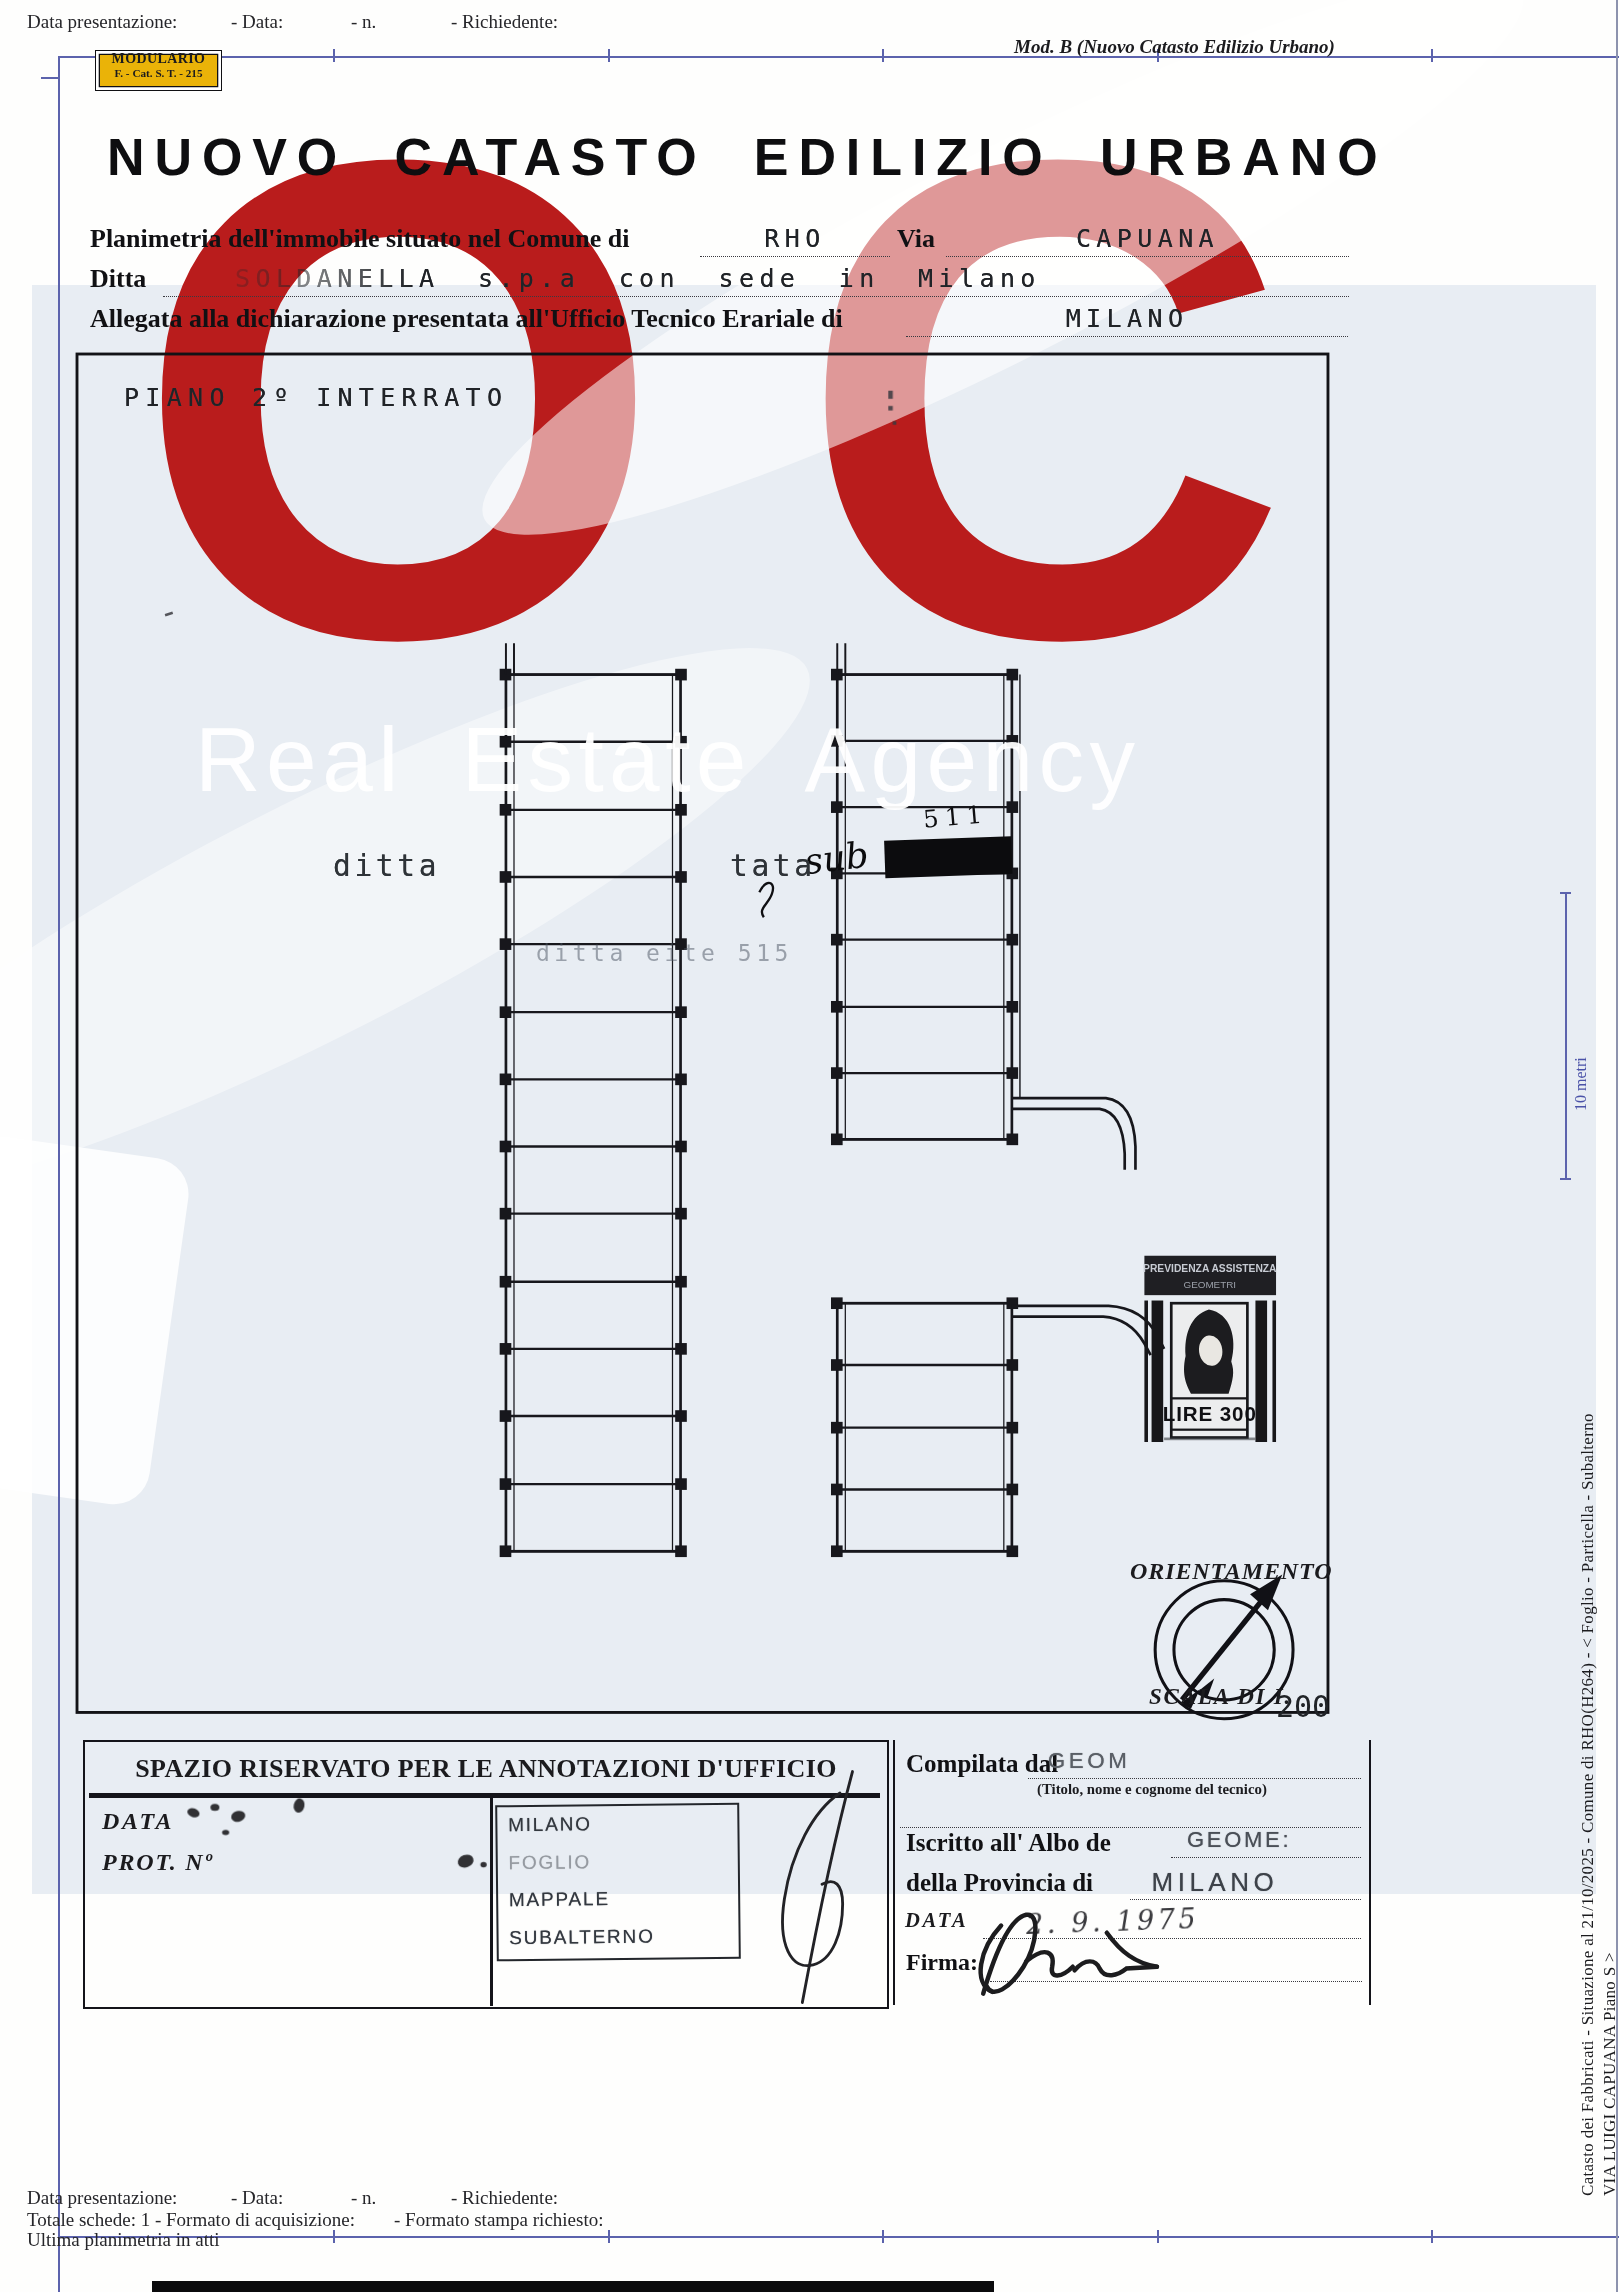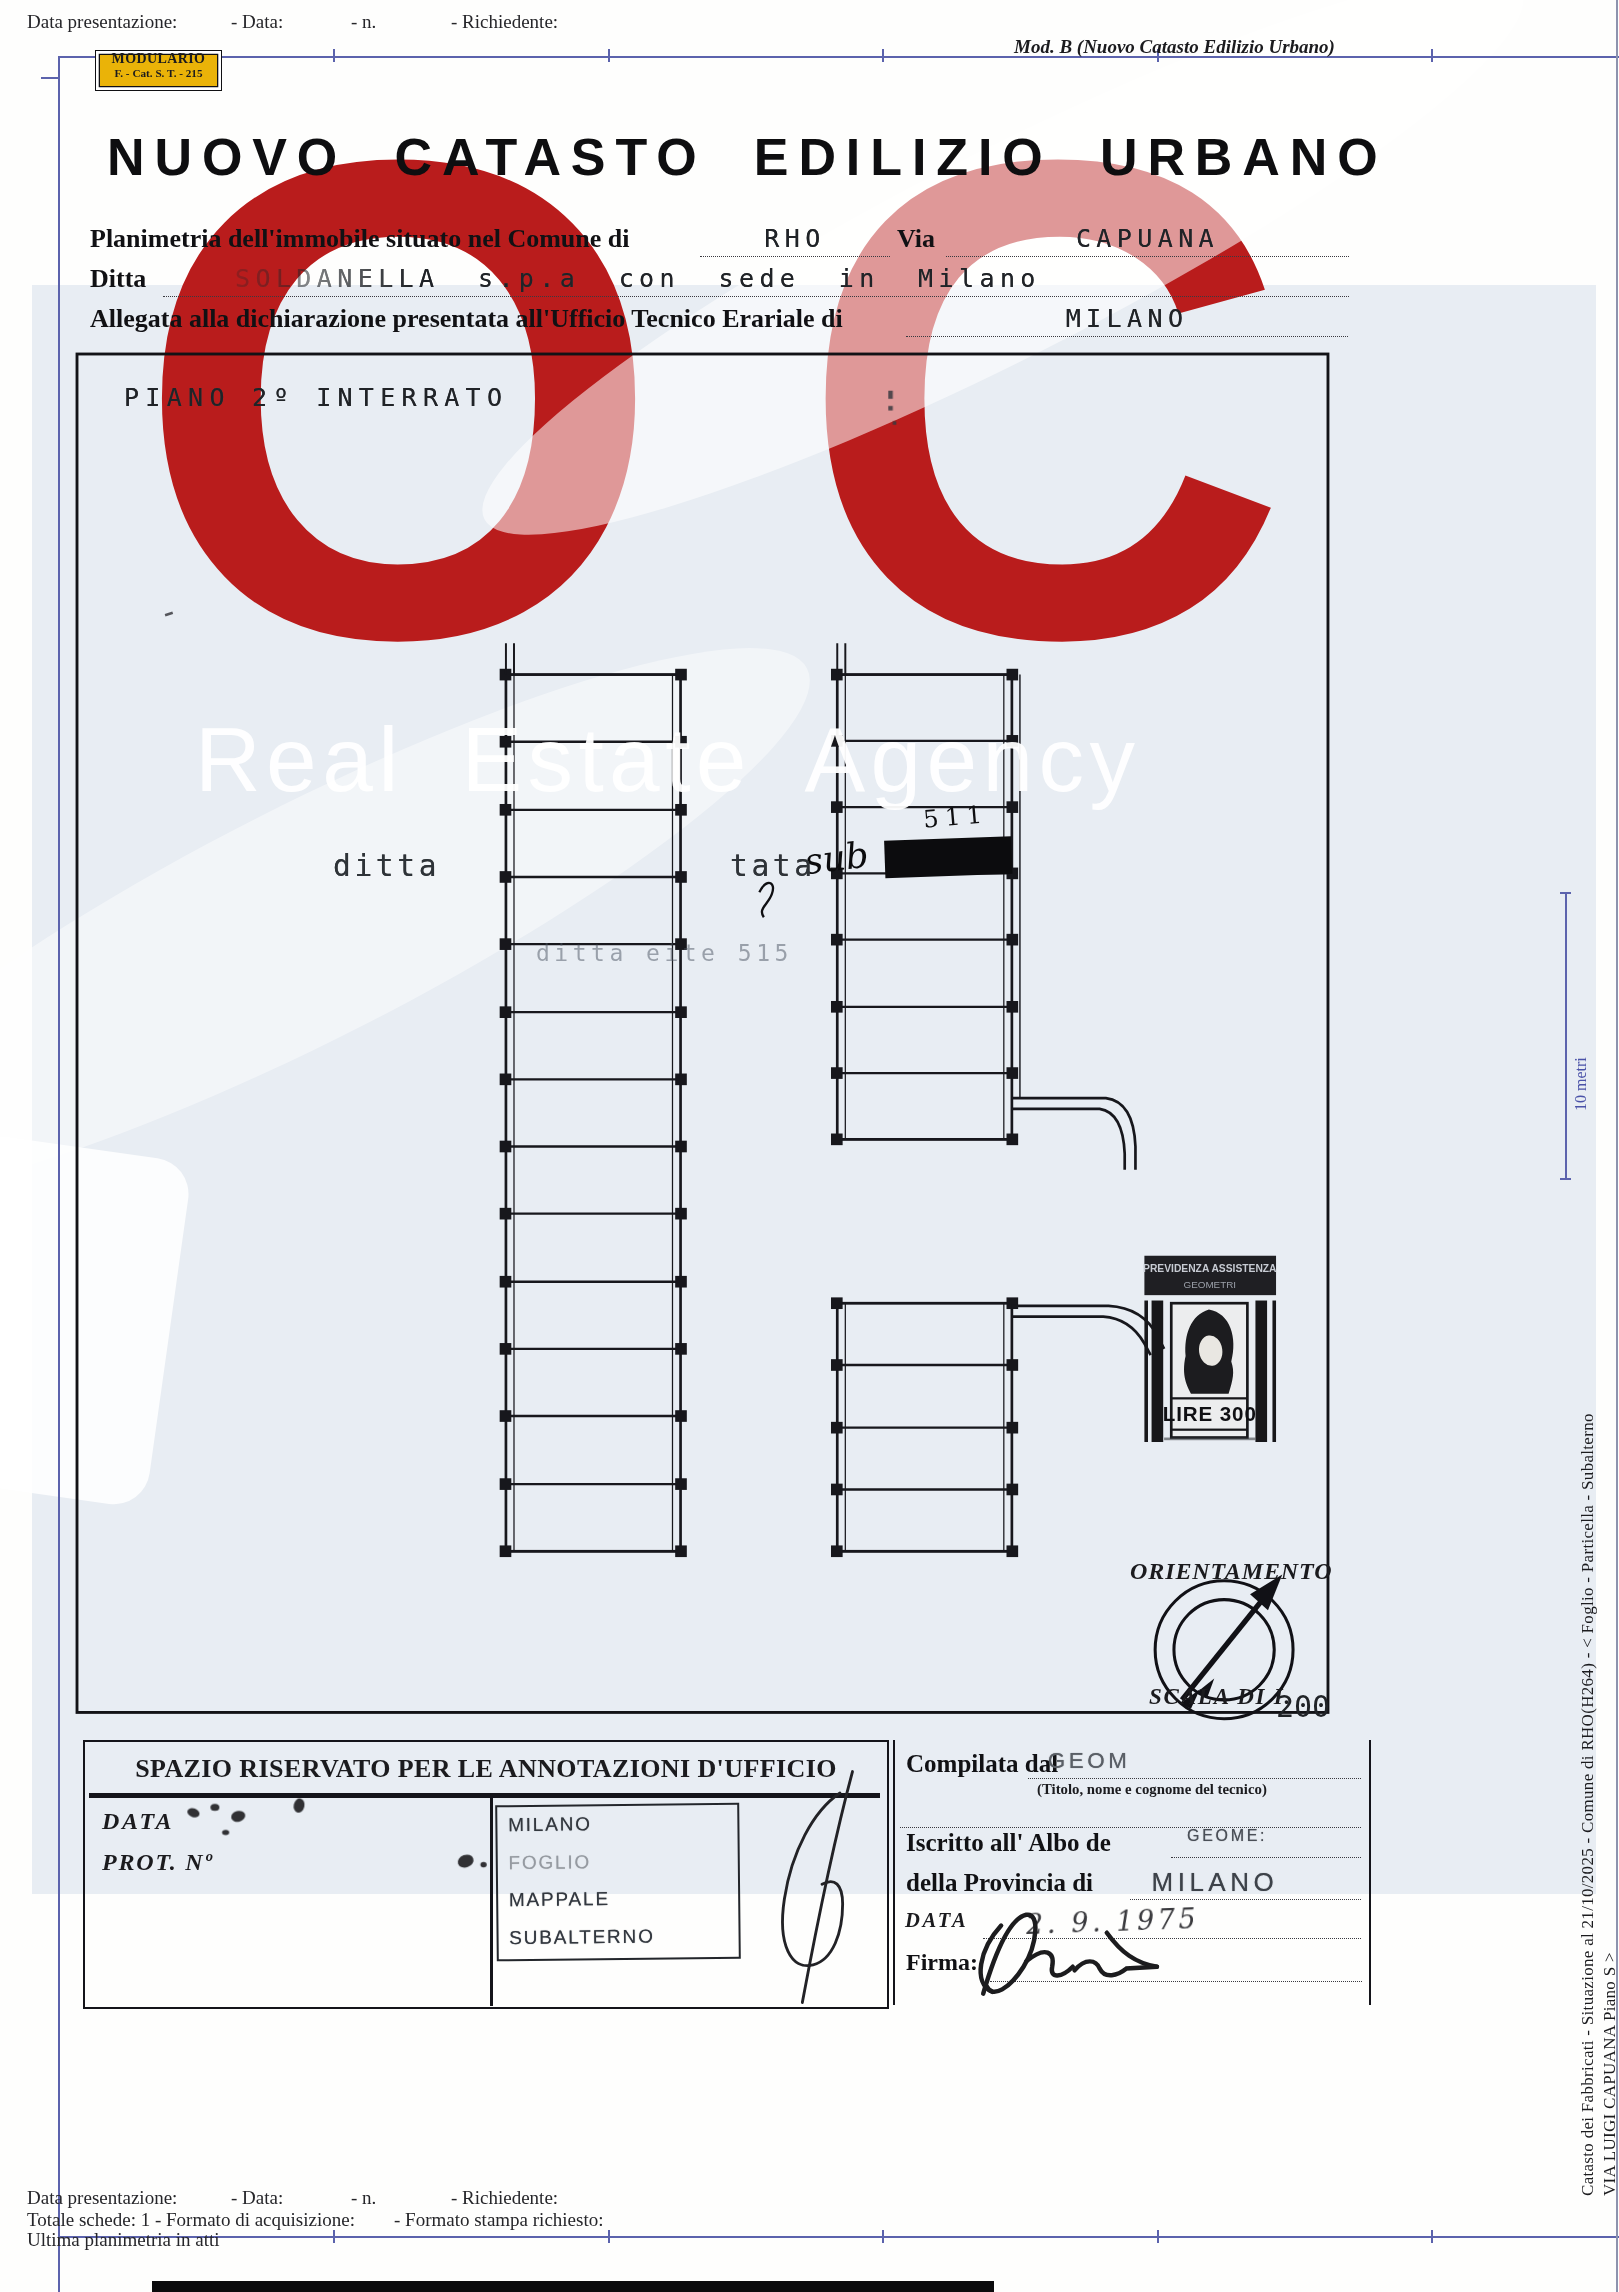--- a/index.html
+++ b/index.html
@@ -252,21 +252,21 @@
   <div class="abs flabel" style="left:906px;top:1750px;font-size:25px;z-index:6;">Compilata dal</div>
   <div class="abs dots" style="left:1028px;top:1748px;width:333px;height:30px;z-index:6;">
     <span class="stamped" style="margin-left:19.7px;font-size:22.4px;color:#5a5f66;letter-spacing:3.6px;">GEOM</span>
   </div>
   <div class="abs" style="left:1037px;top:1781px;font-size:14.8px;font-weight:600;z-index:6;">(Titolo, nome e cognome del tecnico)</div>
 
   <div class="abs dots" style="left:900px;top:1802px;width:461px;height:25px;z-index:6;"></div>
 
   <div class="abs flabel" style="left:906px;top:1829px;font-size:25px;z-index:6;">Iscritto all' Albo de</div>
   <div class="abs dots" style="left:1171px;top:1827px;width:190px;height:30px;z-index:6;">
-    <span class="stamped" style="margin-left:16px;font-size:16px;color:#4a4f57;letter-spacing:2.7px;">GEOME:</span>
+    <span class="stamped" style="margin-left:16px;font-size:22px;color:#4a4f57;letter-spacing:2.7px;">GEOME:</span>
   </div>
 
   <div class="abs flabel" style="left:906px;top:1869px;font-size:25px;z-index:6;">della Provincia di</div>
   <div class="abs dots" style="left:1130px;top:1867px;width:231px;height:32px;z-index:6;">
     <span class="stamped" style="margin-left:21.5px;font-size:26px;color:#3d4249;letter-spacing:4.5px;">MILANO</span>
   </div>
 
   <div class="abs" style="left:905px;top:1909px;font-size:20.6px;font-weight:bold;font-style:italic;letter-spacing:2.7px;z-index:6;">DATA</div>
   <div class="abs dots" style="left:983px;top:1906px;width:378px;height:32px;z-index:6;">
     <span style="display:inline-block;margin-left:43px;font-family:'DejaVu Serif',serif;font-style:italic;font-size:27px;

